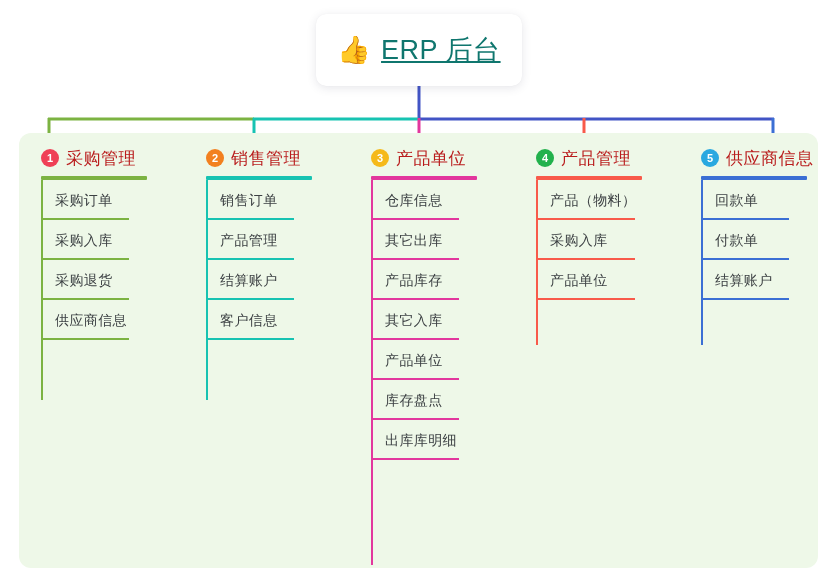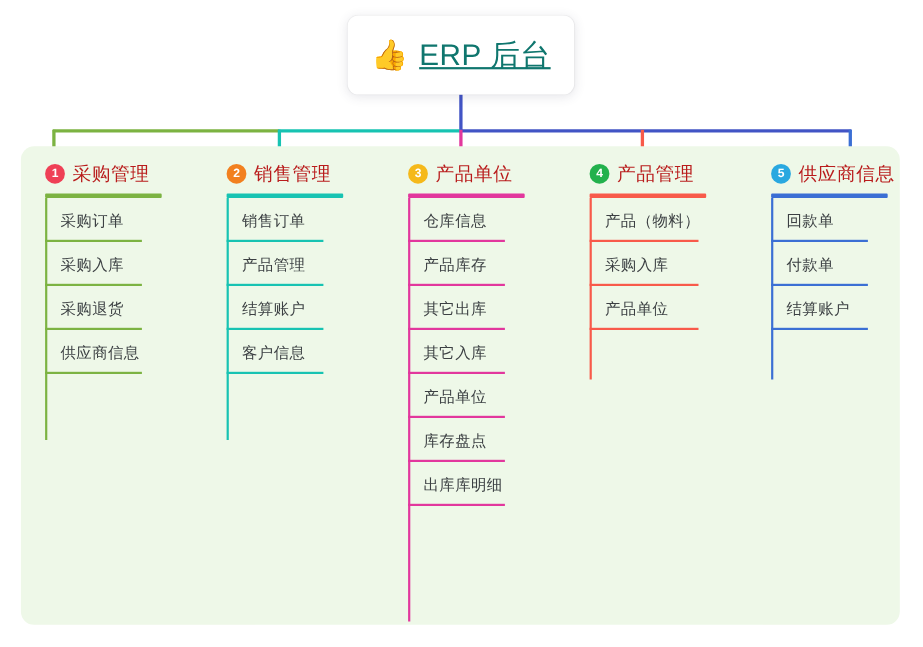--- a/index.html
+++ b/index.html
@@ -217,25 +217,25 @@
         <span class="branch-label">产品单位</span>
       </div>
       <div class="header-rule" style="width: 106px; background: rgb(226, 55, 157);"></div>
       <div class="leaves">
         <div class="spine" style="background: rgb(226, 55, 157); height: 385px;"></div>
         <div class="leaf">
           <span class="leaf-text">仓库信息</span>
           <div class="leaf-rule" style="width: 88px; background: rgb(226, 55, 157);"></div>
         </div>
         <div class="leaf">
+          <span class="leaf-text">其它出库</span>
+          <div class="leaf-rule" style="width: 88px; background: rgb(226, 55, 157);"></div>
+        </div>
+        <div class="leaf">
           <span class="leaf-text">产品库存</span>
-          <div class="leaf-rule" style="width: 88px; background: rgb(226, 55, 157);"></div>
-        </div>
-        <div class="leaf">
-          <span class="leaf-text">其它出库</span>
           <div class="leaf-rule" style="width: 88px; background: rgb(226, 55, 157);"></div>
         </div>
         <div class="leaf">
           <span class="leaf-text">其它入库</span>
           <div class="leaf-rule" style="width: 88px; background: rgb(226, 55, 157);"></div>
         </div>
         <div class="leaf">
           <span class="leaf-text">产品单位</span>
           <div class="leaf-rule" style="width: 88px; background: rgb(226, 55, 157);"></div>
         </div>

